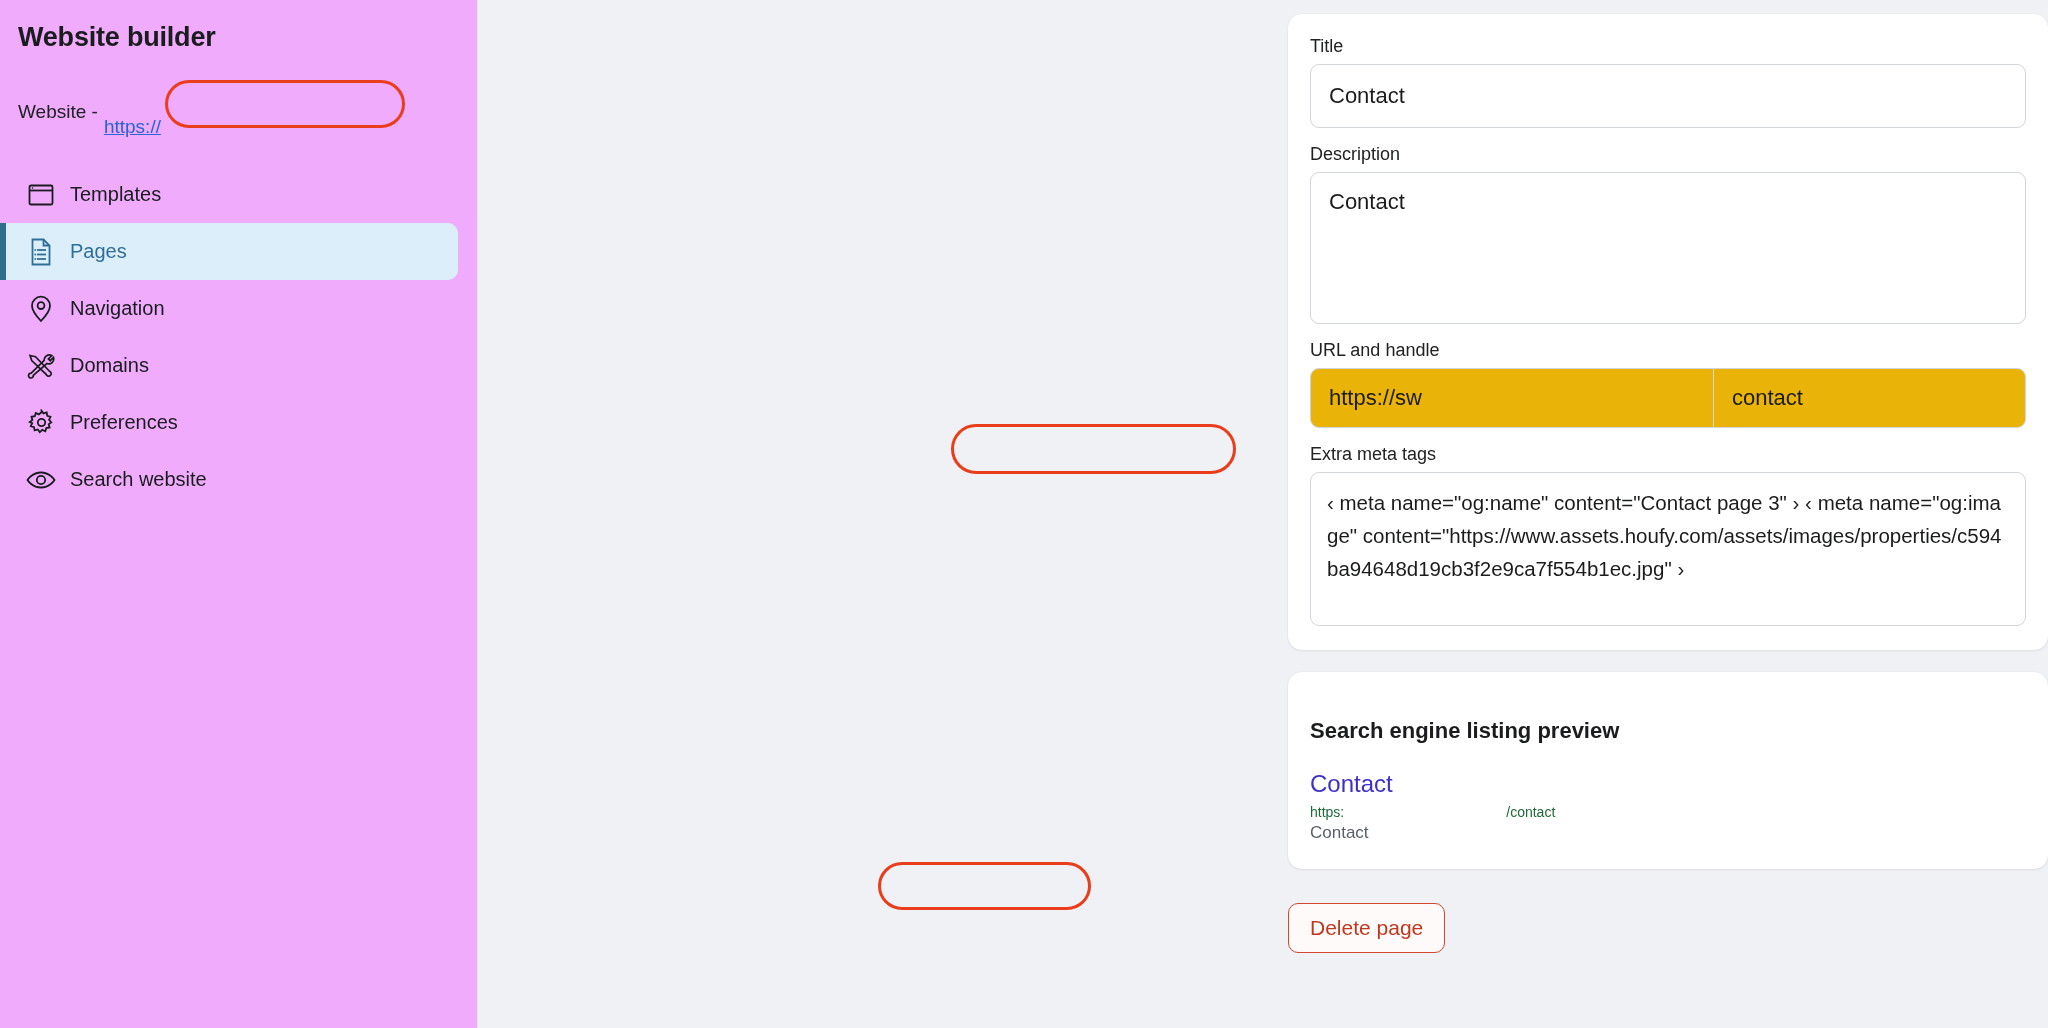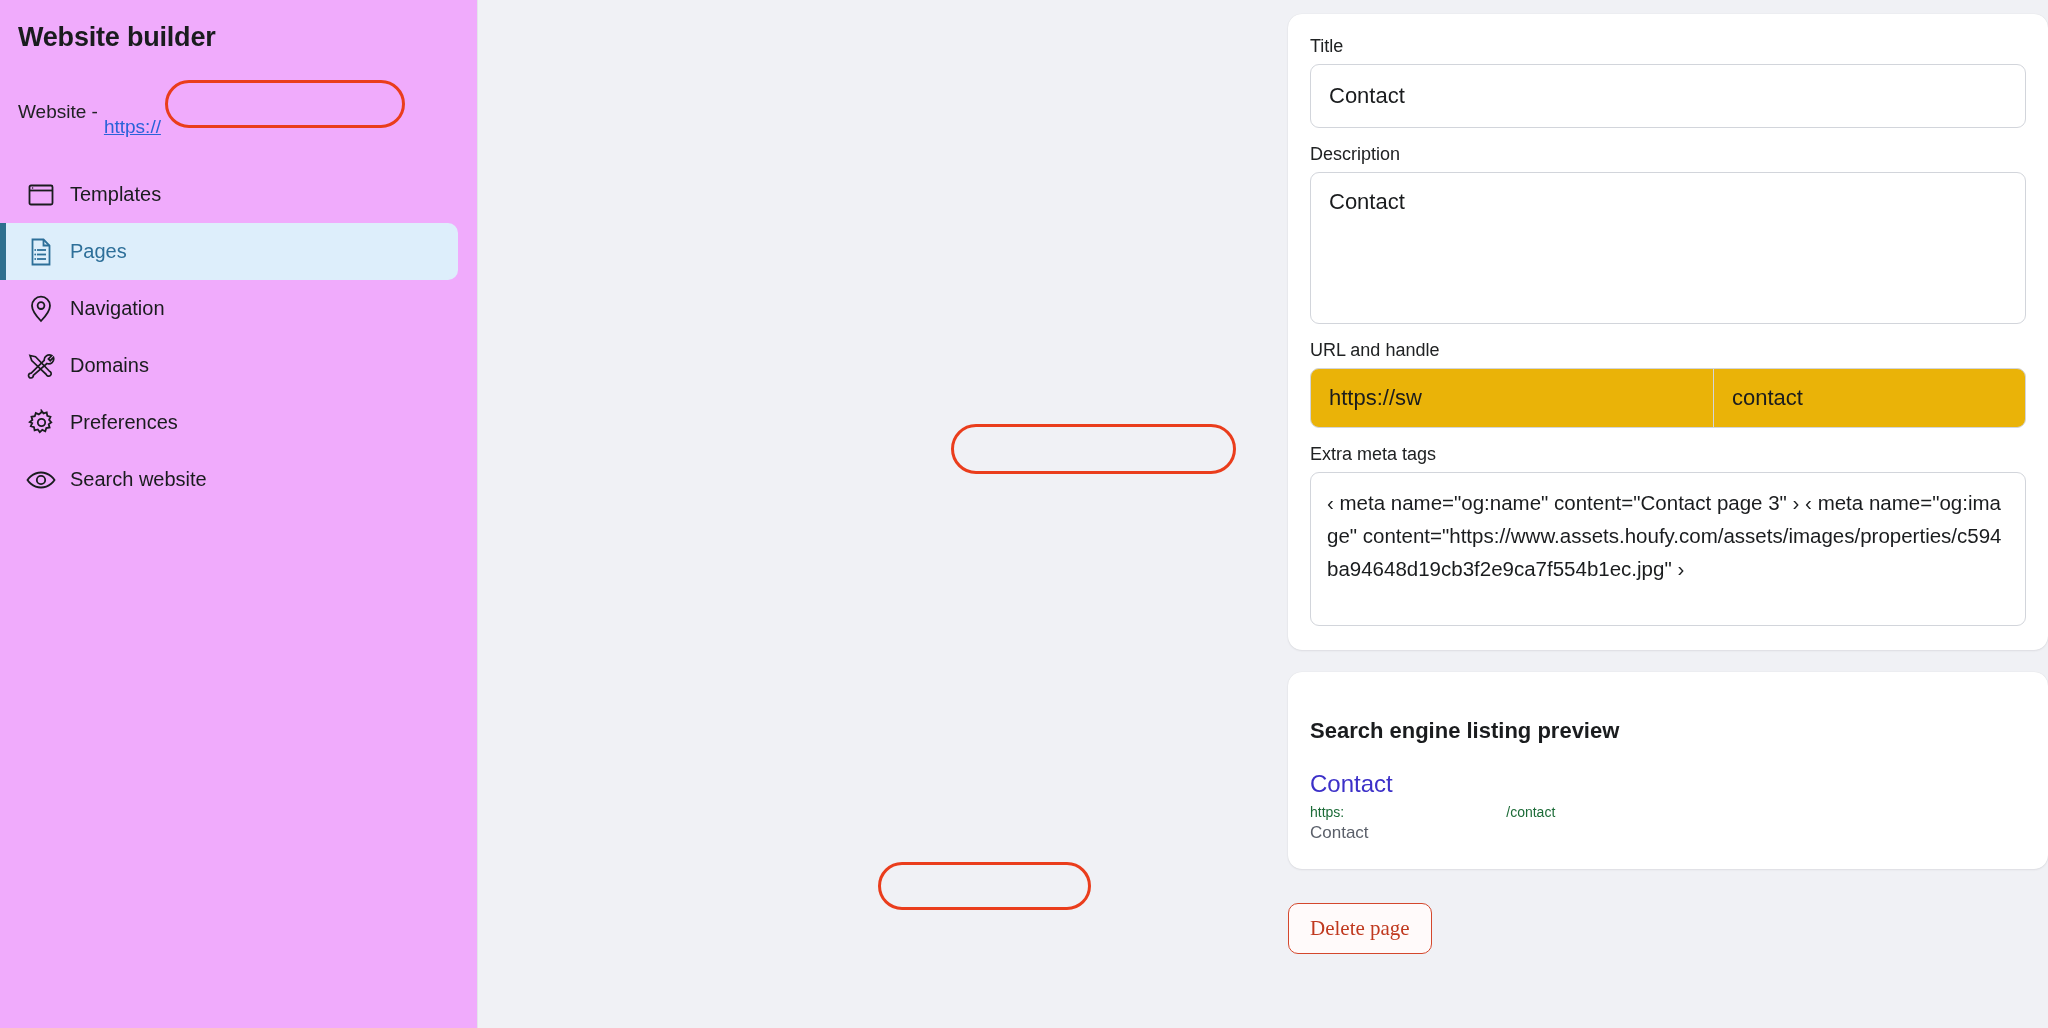--- a/index.html
+++ b/index.html
@@ -130,21 +130,21 @@
   .preview-desc { font-size: 17px; color: #5a5f69; }
 
   
   .delete-wrap { margin-top: 34px; }
   .delete-btn {
     display: inline-block;
     border: 1.6px solid #d4472c; border-radius: 10px;
     background: #fffafa;
     color: #c0391f; font-size: 21px;
     padding: 12px 21px;
-    font-family: Liberation Serif, serif;
+    font-family: Liberation Sans, sans-serif;
     cursor: pointer;
   }
 
   
   .hl {
     position: absolute;
     border: 3px solid #ea3d1c;
     border-radius: 26px;
     pointer-events: none;
     z-index: 40;

